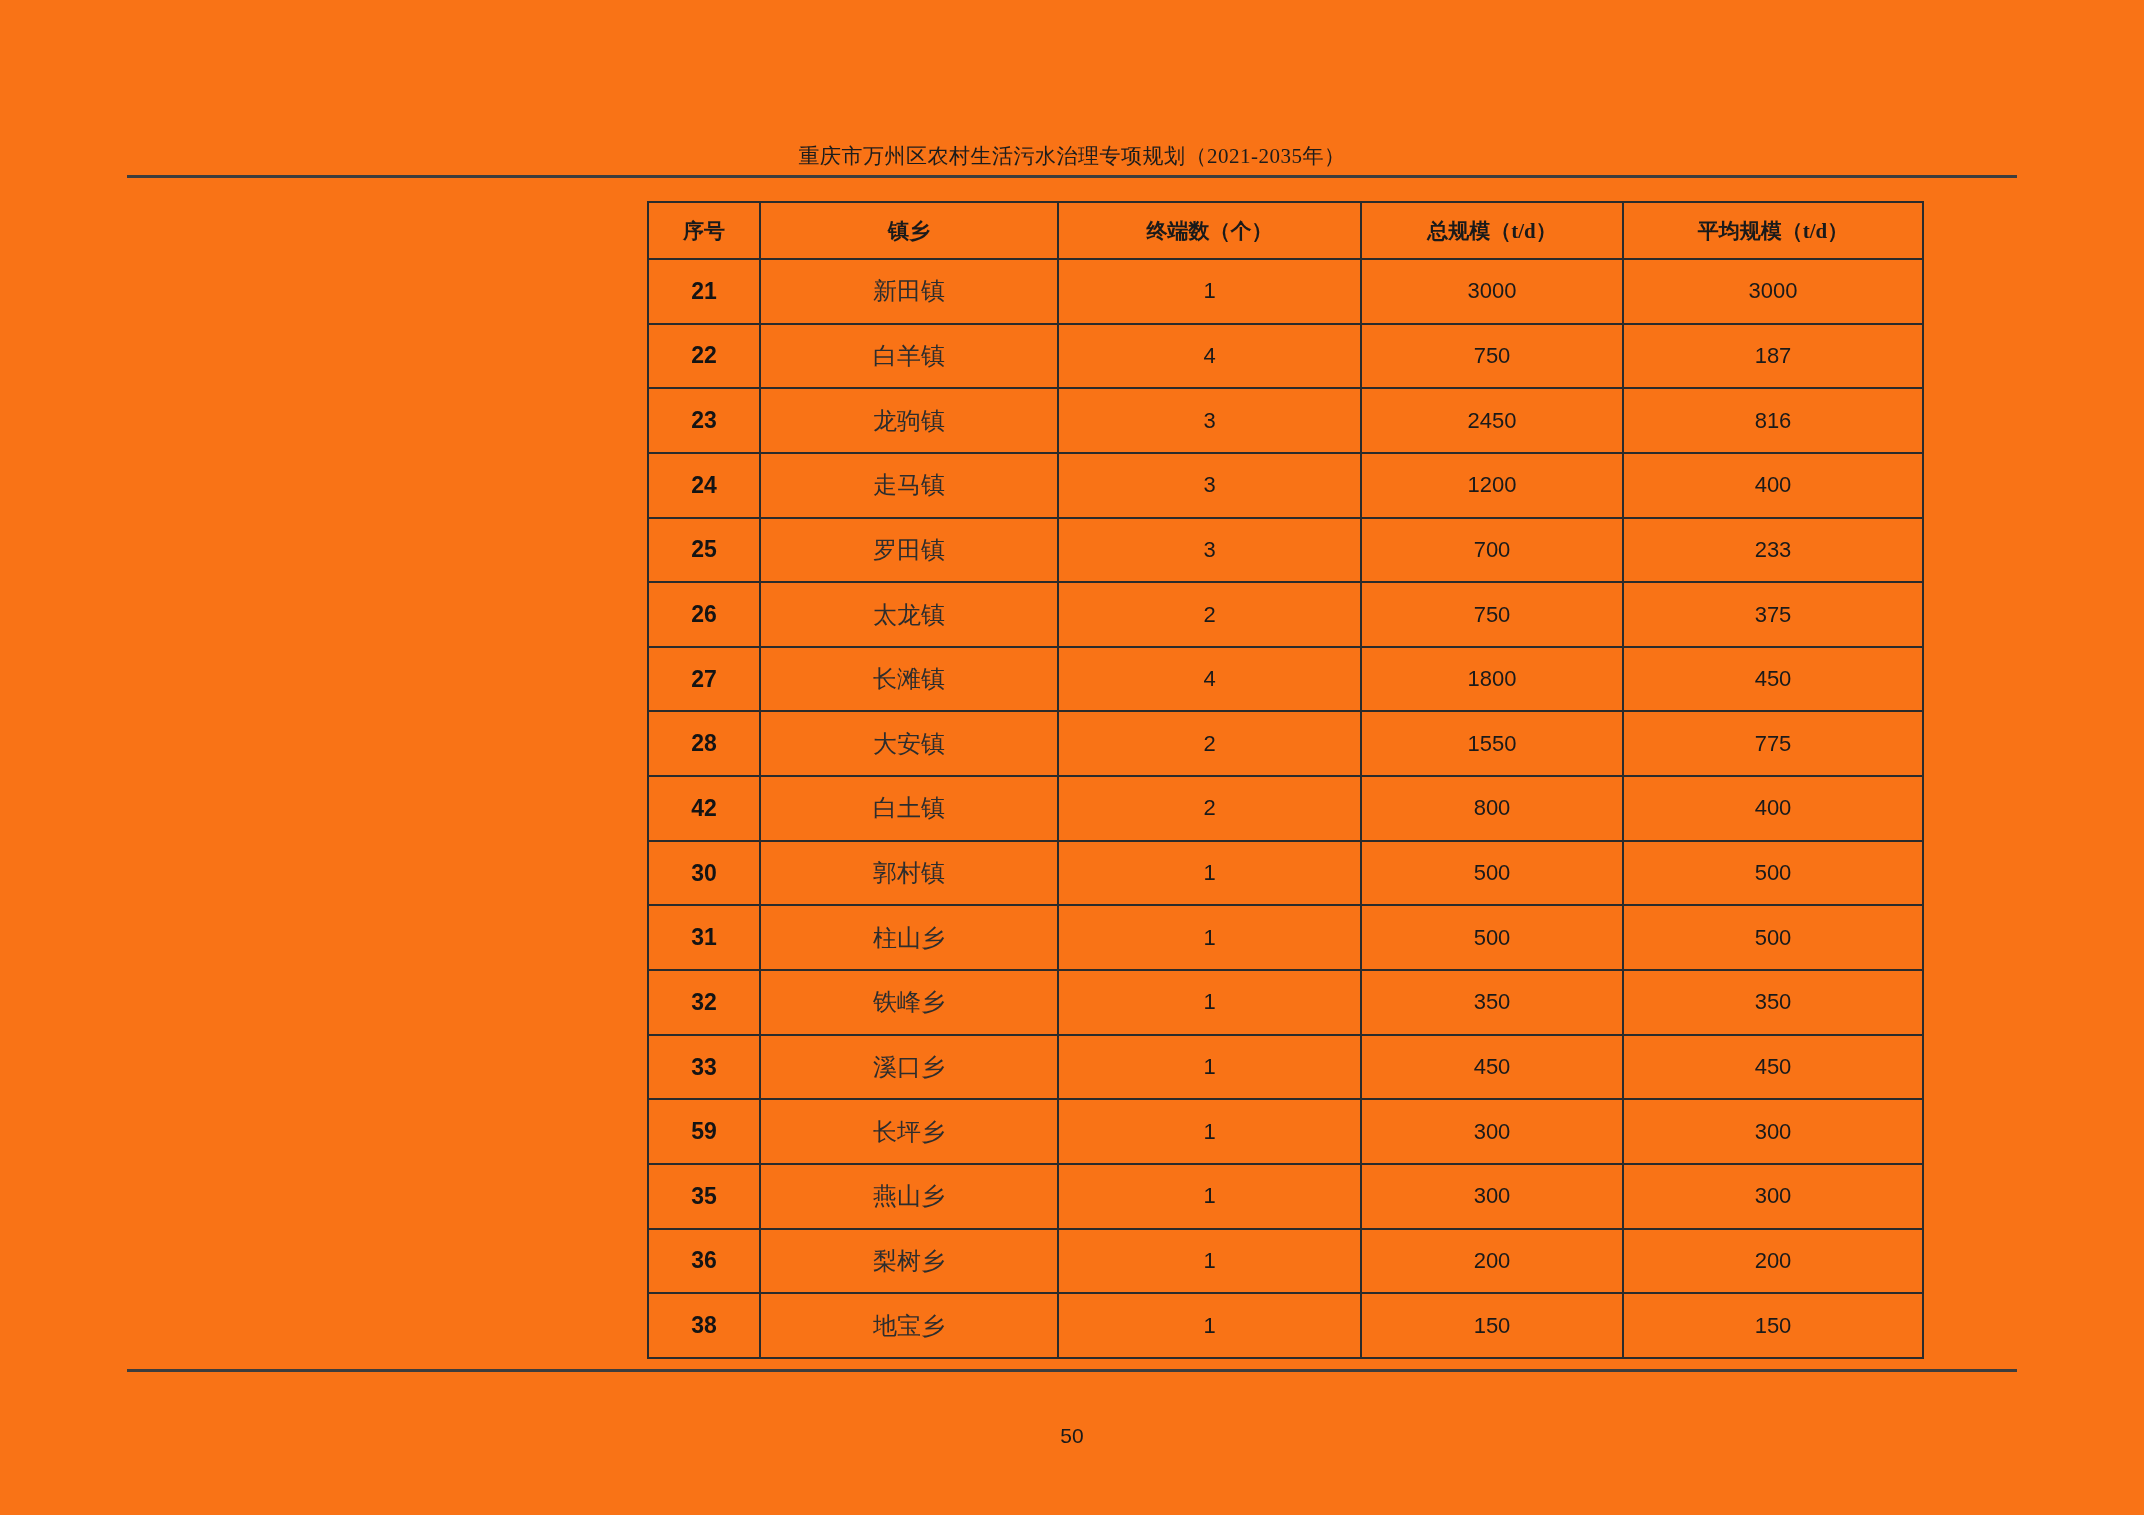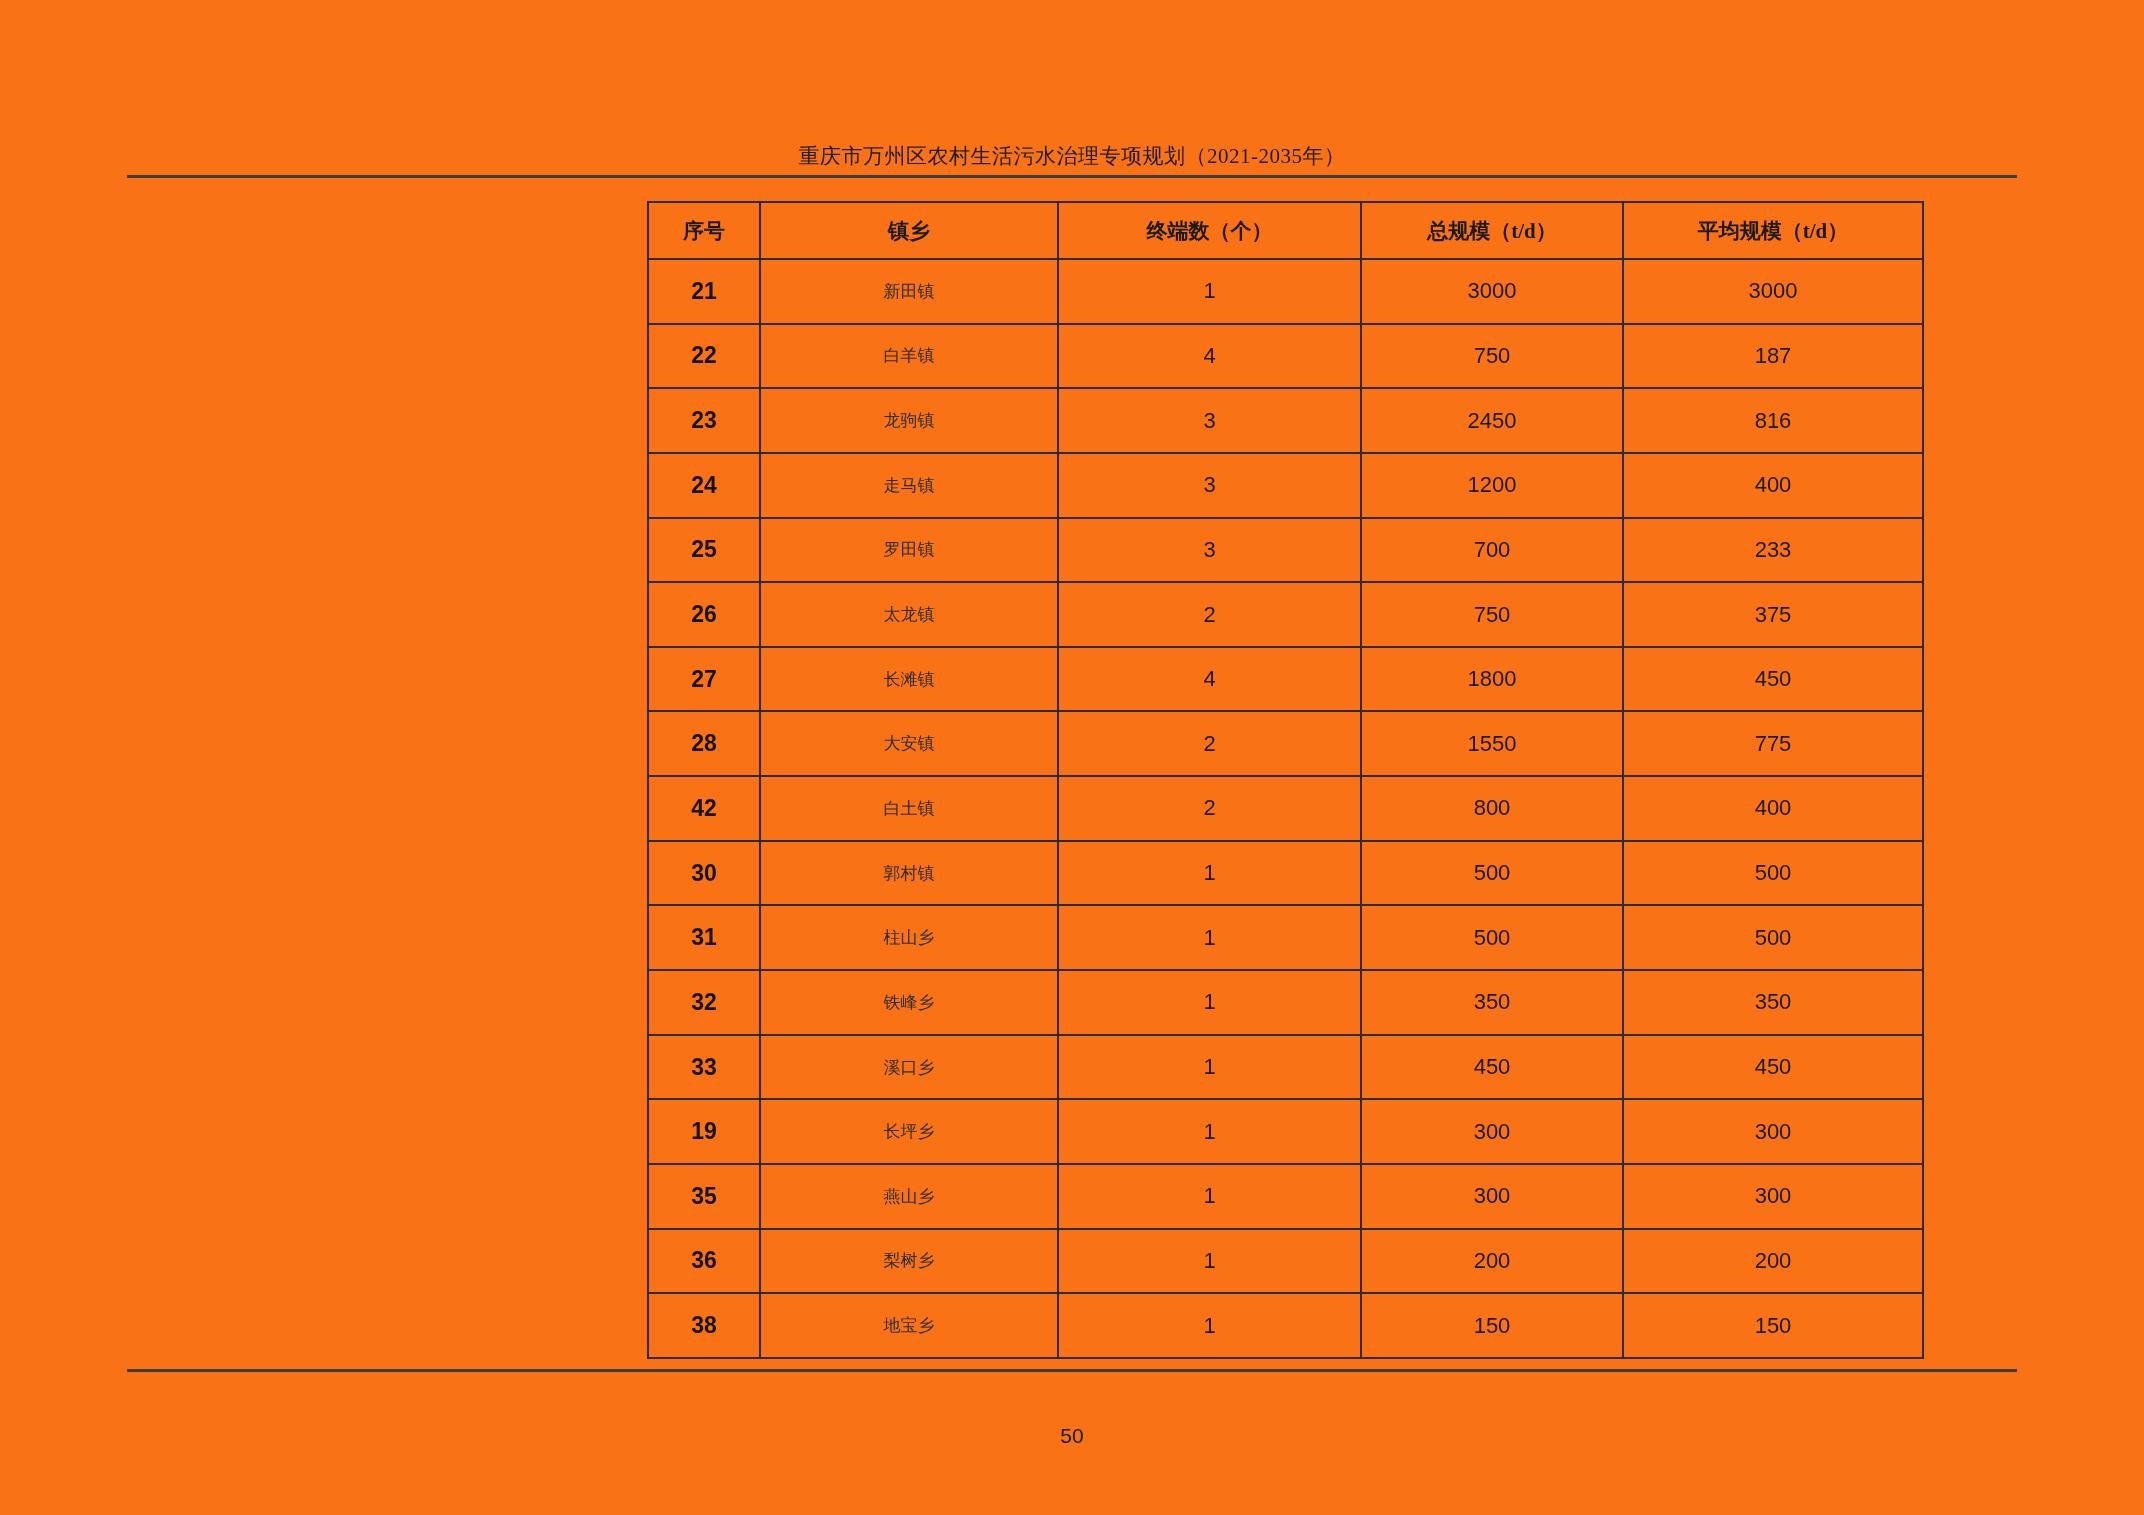--- a/index.html
+++ b/index.html
@@ -69,21 +69,21 @@
   }
   td.cell-no {
     font-family: "Liberation Sans", sans-serif;
     font-weight: 700;
     font-size: 23px;
     color: #141414;
   }
   td.cell-town {
     font-family: "Liberation Serif", serif;
     font-weight: 400;
-    font-size: 17px;
+    font-size: 24px;
     color: #2d2d2d;
   }
   td.cell-num {
     font-family: "Liberation Sans", sans-serif;
     font-weight: 400;
     font-size: 22px;
     color: #1a1a1a;
   }
   .page-number {
     position: absolute;
@@ -213,21 +213,21 @@
           <td class="cell-num">350</td>
         </tr>
         <tr>
           <td class="cell-no">33</td>
           <td class="cell-town">溪口乡</td>
           <td class="cell-num">1</td>
           <td class="cell-num">450</td>
           <td class="cell-num">450</td>
         </tr>
         <tr>
-          <td class="cell-no">19</td>
+          <td class="cell-no">59</td>
           <td class="cell-town">长坪乡</td>
           <td class="cell-num">1</td>
           <td class="cell-num">300</td>
           <td class="cell-num">300</td>
         </tr>
         <tr>
           <td class="cell-no">35</td>
           <td class="cell-town">燕山乡</td>
           <td class="cell-num">1</td>
           <td class="cell-num">300</td>

